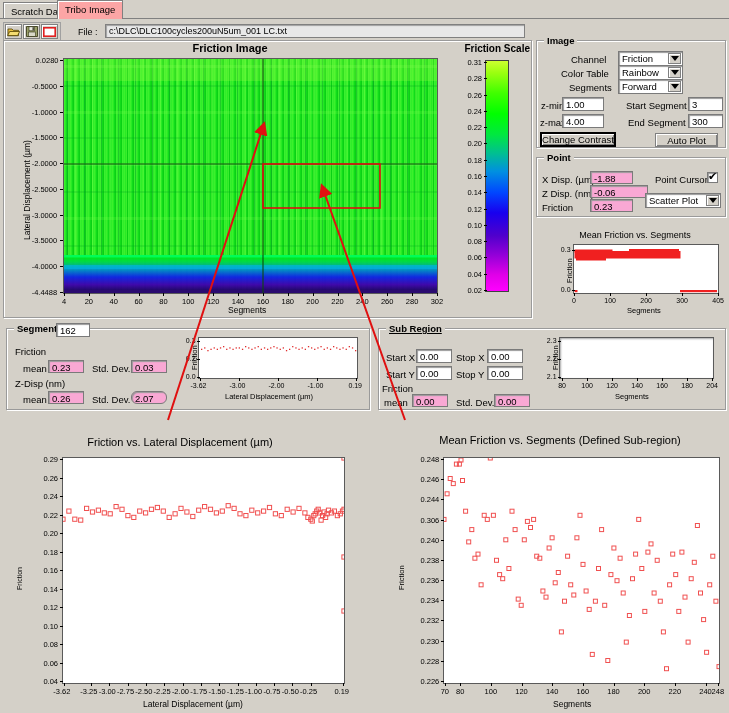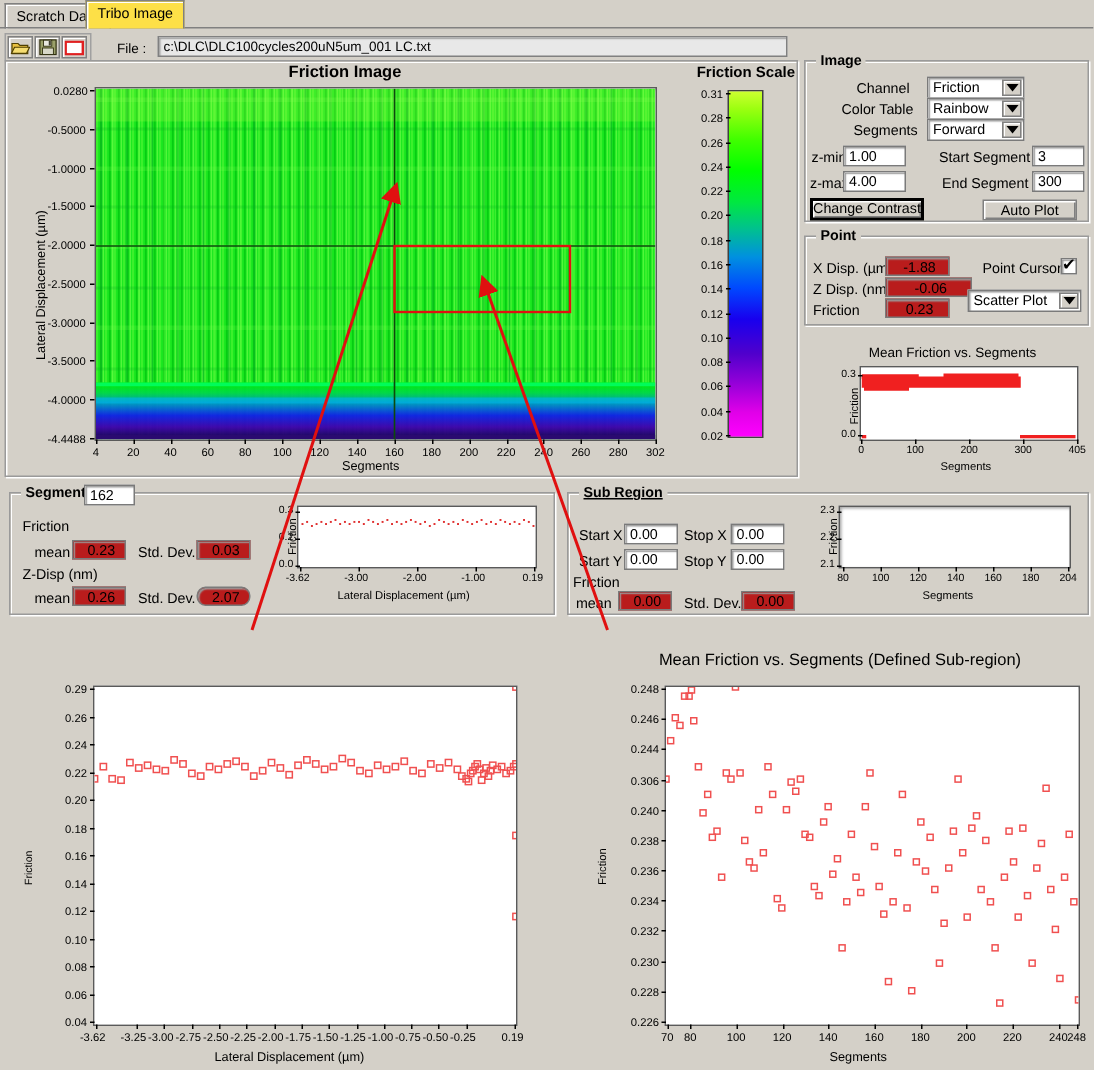--- a/index.html
+++ b/index.html
@@ -16,21 +16,21 @@
 
   
   .tabbar { position: absolute; left: 0; top: 0; width: 729px; height: 19px; }
   .tab {
     position: absolute; top: 2px; height: 17px;
     background: #d4d0c8; border: 1px solid #808080;
     border-bottom: none; padding: 2px 7px 0 7px;
     font-size: 9.5px; line-height: 13px; color: #000;
     box-shadow: inset 1px 1px 0 #fff;
   }
-  .tab.active { top: 0px; height: 19px; background: #fde047; z-index: 3; font-weight: normal; }
+  .tab.active { top: 0px; height: 19px; background: #fca5a5; z-index: 3; font-weight: normal; }
   .tabline { position: absolute; left:0; top: 18px; width: 729px; height: 1px; background: #808080; }
 
   
   .toolbar { position: absolute; left: 3px; top: 22px; width: 58px; height: 19px;
              background: #d4d0c8; border: 1px solid #a0a0a0; display: flex; align-items: center; gap: 1px; padding: 1px; }
   .tbtn { width: 17px; height: 15px; background: #d4d0c8; border: 1px solid #808080;
           box-shadow: inset 1px 1px 0 #fff; display: flex; align-items: center; justify-content: center; }
 
   .filelabel { position: absolute; left: 78px; top: 27px; font-size: 9px; }
   .filebox {
@@ -41,21 +41,21 @@
   }
 
   
   .panel { position: absolute; border: 1px solid #9a9a9a; box-shadow: inset 1px 1px 0 #fff, 1px 1px 0 #fff; }
   .grouplabel { position: absolute; background: #d4d0c8; font-weight: bold; font-size: 9.5px; padding: 0 3px; }
   .field {
     position: absolute; background: #fff; border: 1px solid #7a7a7a;
     box-shadow: inset 1px 1px 1px #9a9a9a;
     font-size: 9.5px; line-height: 13px; padding-left: 3px; white-space: nowrap; overflow: hidden;
   }
-  .field.ro { background: #b91c1c; text-align: center; }
+  .field.ro { background: #f9a8d4; }
   .combo {
     position: absolute; background: #fff; border: 1px solid #7a7a7a;
     box-shadow: inset 1px 1px 1px #9a9a9a;
     font-size: 9.5px; line-height: 14px; padding-left: 3px; white-space: nowrap; overflow: hidden;
   }
   .combo .arrow {
     position: absolute; right: 1px; top: 1px; width: 13px; height: calc(100% - 2px);
     background: #d4d0c8; border: 1px solid #808080; box-shadow: inset 1px 1px 0 #fff;
     display:flex; align-items:center; justify-content:center;
   }
@@ -495,20 +495,21 @@
       <div class="tick" style="font-size: 7px; left: 631.3px; top: 382px;">140</div>
       <div class="tickmark" style="left: 662px; top: 378px; width: 1px; height: 3px;"></div>
       <div class="tick" style="font-size: 7px; left: 656.3px; top: 382px;">160</div>
       <div class="tickmark" style="left: 687px; top: 378px; width: 1px; height: 3px;"></div>
       <div class="tick" style="font-size: 7px; left: 681.3px; top: 382px;">180</div>
       <div class="tickmark" style="left: 712px; top: 378px; width: 1px; height: 3px;"></div>
       <div class="tick" style="font-size: 7px; left: 706.3px; top: 382px;">204</div>
     </div>
   <div class="axlabel" style="left:615px; top:392px; font-size:7.5px;">Segments</div>
 
+  <div class="plottitle" style="left:20px; top:436px; width:320px; font-size:11px; font-weight:normal;">Friction vs. Lateral Displacement (µm)</div>
   <div class="plotbox" style="left:62px; top:457px; width:283px; height:227px;">
     <svg width="281" height="225" viewBox="0 0 281 225">
       <rect x="0" y="0" width="281" height="225" fill="#fff"></rect>
       <g id="fvd-pts" fill="none" stroke="#f05050" stroke-width="1">
           <rect x="-2.1" y="59.1" width="4.2" height="4.2"></rect>
           <rect x="3.8" y="51.0" width="4.2" height="4.2"></rect>
           <rect x="9.7" y="59.1" width="4.2" height="4.2"></rect>
           <rect x="15.6" y="60.0" width="4.2" height="4.2"></rect>
           <rect x="21.5" y="48.3" width="4.2" height="4.2"></rect>
           <rect x="27.4" y="51.9" width="4.2" height="4.2"></rect>

